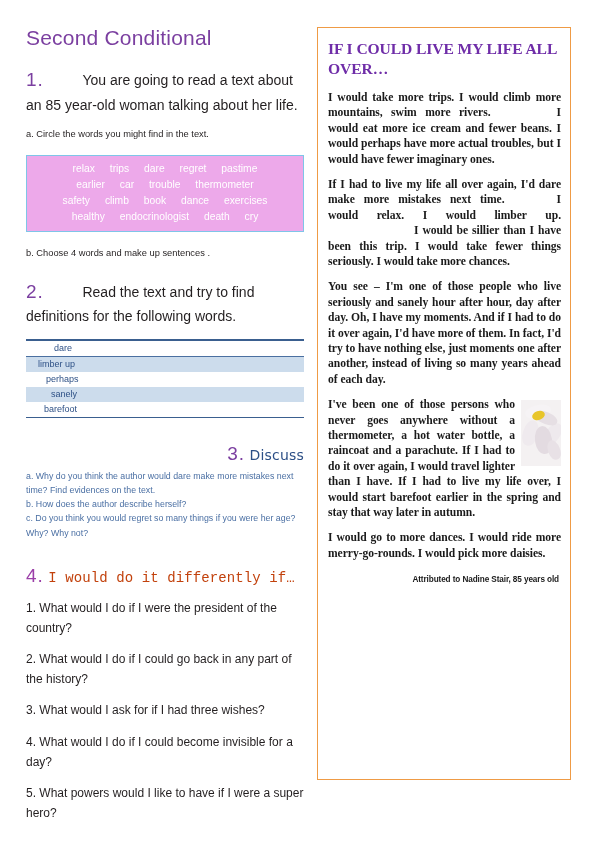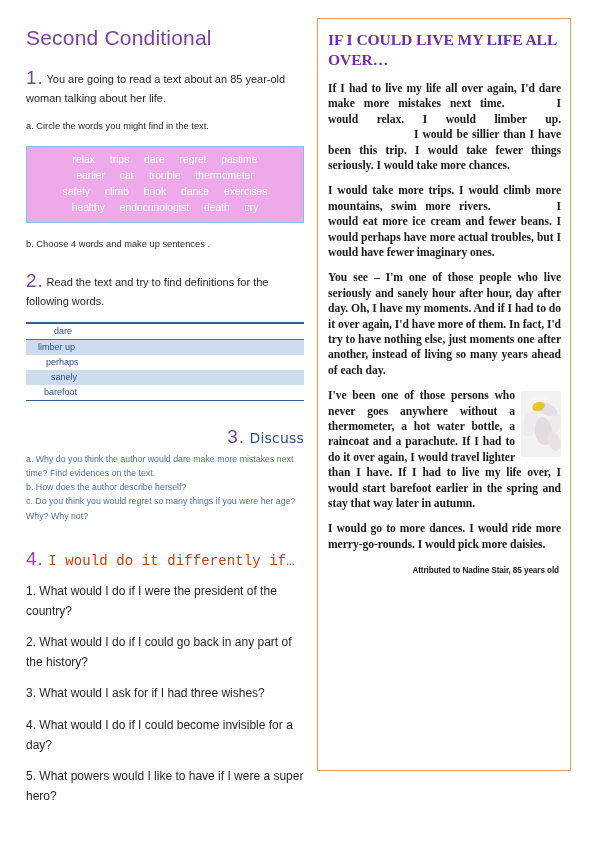--- a/index.html
+++ b/index.html
@@ -40,21 +40,22 @@
     letter-spacing: 1px;
   }
 
   .task-block {
     font-size: 9.3px;
     color: #231f20;
     line-height: 1.75;
     margin: 0 0 10px 0;
   }
   .task-block .lead {
-    font-size: 11px;
+    font-size: 14px;
+    margin-left: 36px;
   }
 
   .sub-task {
     font-size: 9.3px;
     color: #231f20;
     line-height: 1.7;
     margin: 0 0 7px 0;
   }
 
   
@@ -150,21 +151,21 @@
     font-size: 12px;
     color: #231f20;
     line-height: 1.68;
     margin: 0 0 11px 0;
   }
 
   
   #reading-panel {
     position: absolute;
     left: 317px;
-    top: 18px;
+    top: 27px;
     width: 254px;
     height: 753px;
     border: 1.6px solid #ef9b45;
     box-sizing: border-box;
     padding: 11px 9px 8px 10px;
     background: #ffffff;
     overflow: hidden;
   }
 
   #reading-title {
@@ -333,25 +334,25 @@
   <p class="if-question">4. What would I do if I could become invisible for a day?</p>
   <p class="if-question">5. What powers would I like to have if I were a super hero?</p>
 
 </div>
 
 <div id="reading-panel">
 
   <div id="reading-title">IF I COULD LIVE MY LIFE ALL OVER…</div>
 
   <p class="reading-para">
+    <span>I would take more trips. I would climb more mountains, swim more rivers.</span><span class="gap-sp-md"></span><span>I would eat more ice cream and fewer beans. I would perhaps have more actual troubles, but I would have fewer imaginary ones.</span>
+  </p>
+
+  <p class="reading-para">
     <span>If I had to live my life all over again, I'd dare make more mistakes next time.</span><span class="gap-sp"></span><span>I would relax. I would limber up.</span><span class="gap-sp-lg"></span><span>I would be sillier than I have been this trip. I would take fewer things seriously. I would take more chances.</span>
-  </p>
-
-  <p class="reading-para">
-    <span>I would take more trips. I would climb more mountains, swim more rivers.</span><span class="gap-sp-md"></span><span>I would eat more ice cream and fewer beans. I would perhaps have more actual troubles, but I would have fewer imaginary ones.</span>
   </p>
 
   <p class="reading-para">You see – I'm one of those people who live seriously and sanely hour after hour, day after day. Oh, I have my moments. And if I had to do it over again, I'd have more of them. In fact, I'd try to have nothing else, just moments one after another, instead of living so many years ahead of each day.</p>
 
   <p class="reading-para">
     <span id="daisy-image">
       <span class="petal p1"></span>
       <span class="petal p3"></span>
       <span class="petal p5"></span>
       <span class="petal p4"></span>

